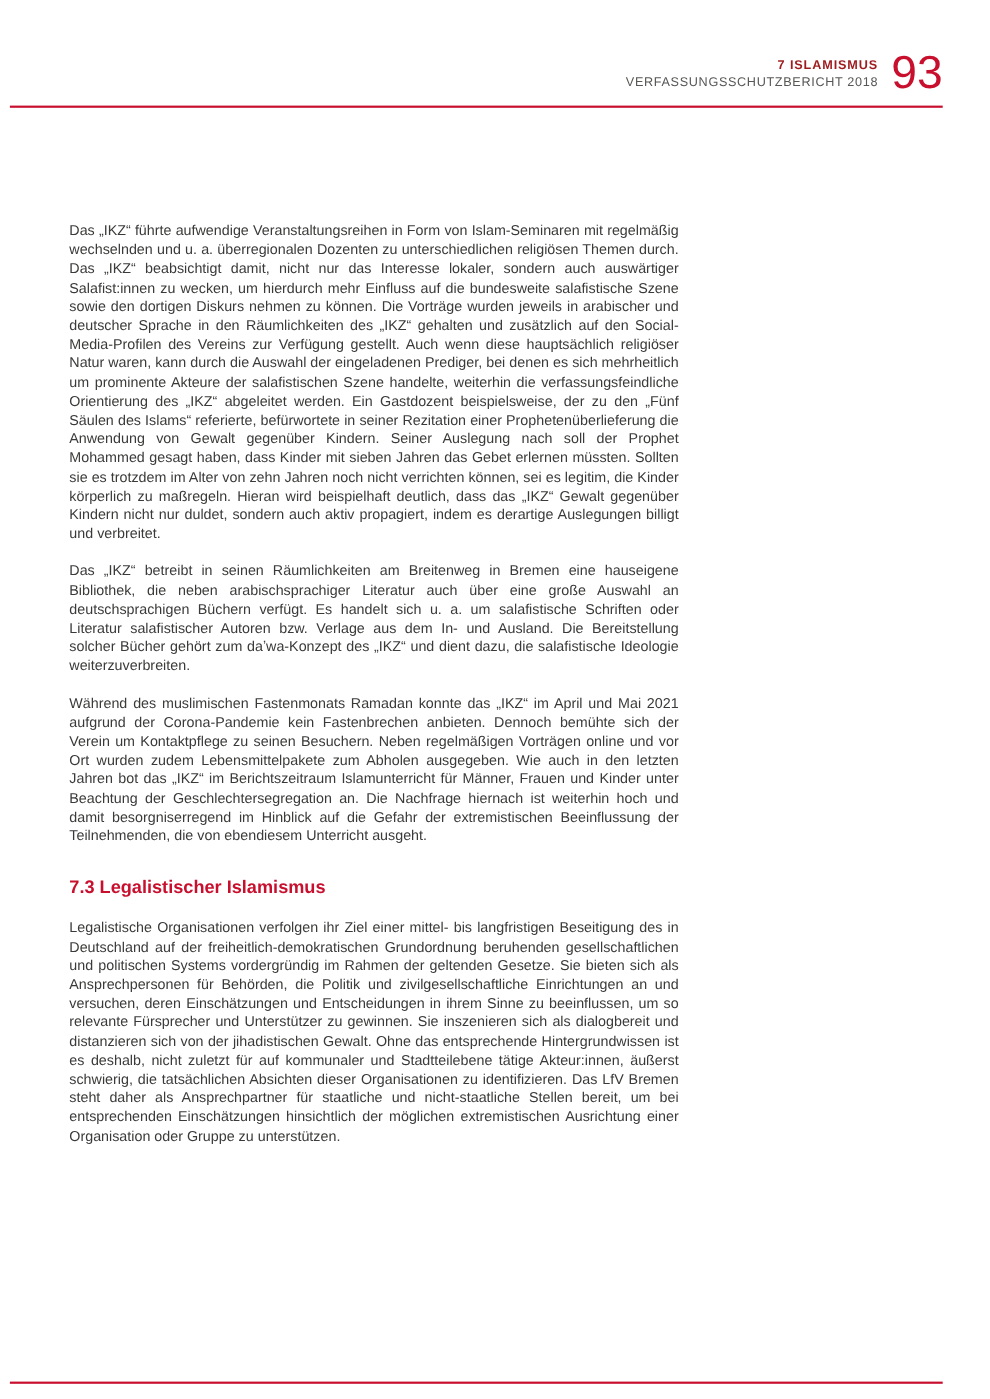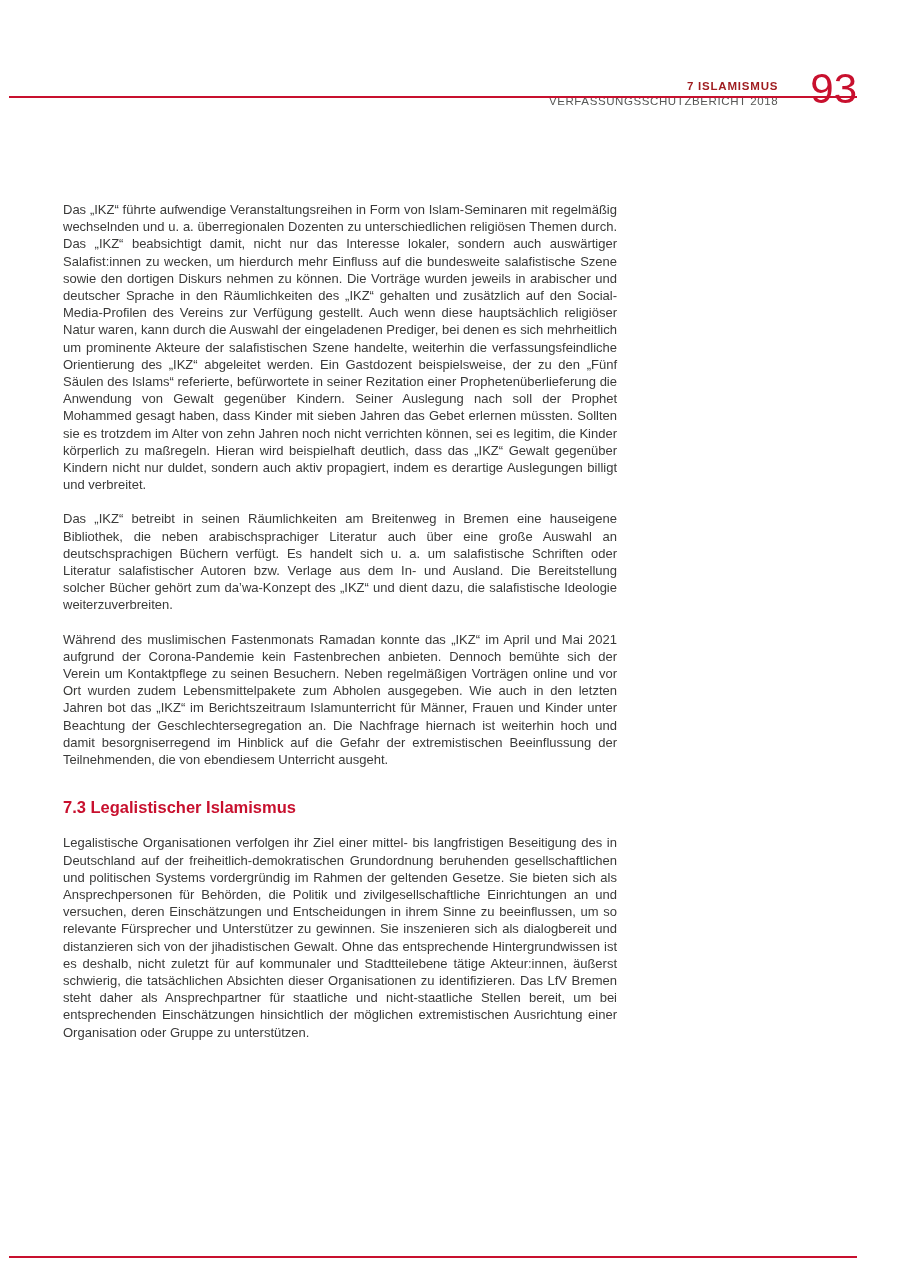--- a/index.html
+++ b/index.html
@@ -15,22 +15,22 @@
     overflow: hidden;
     font-family: "Liberation Sans", "DejaVu Sans", sans-serif;
   }
 
   
   .page-header {
     position: absolute;
     top: 46px;
     right: 43px;
     display: flex;
-    align-items: flex-end;
-    gap: 32px;
+    align-items: center;
+    gap: 12px;
   }
   .header-text {
     text-align: right;
     padding-top: 4px;
   }
   .chapter-label {
     font-size: 11.5px;
     font-weight: bold;
     letter-spacing: 0.8px;
     color: var(--chapter-red, #9E1B1E);
@@ -40,21 +40,20 @@
     font-size: 11.5px;
     letter-spacing: 0.6px;
     color: var(--header-gray, #575756);
     line-height: 15px;
   }
   .page-number {
     font-size: 42px;
     font-weight: 400;
     color: var(--accent-red, #C8102E);
     line-height: 40px;
-    margin-top: 23px;
   }
 
   
   .rule {
     position: absolute;
     left: 9px;
     right: 43px;
     height: 2px;
     background: var(--accent-red, #C8102E);
   }

